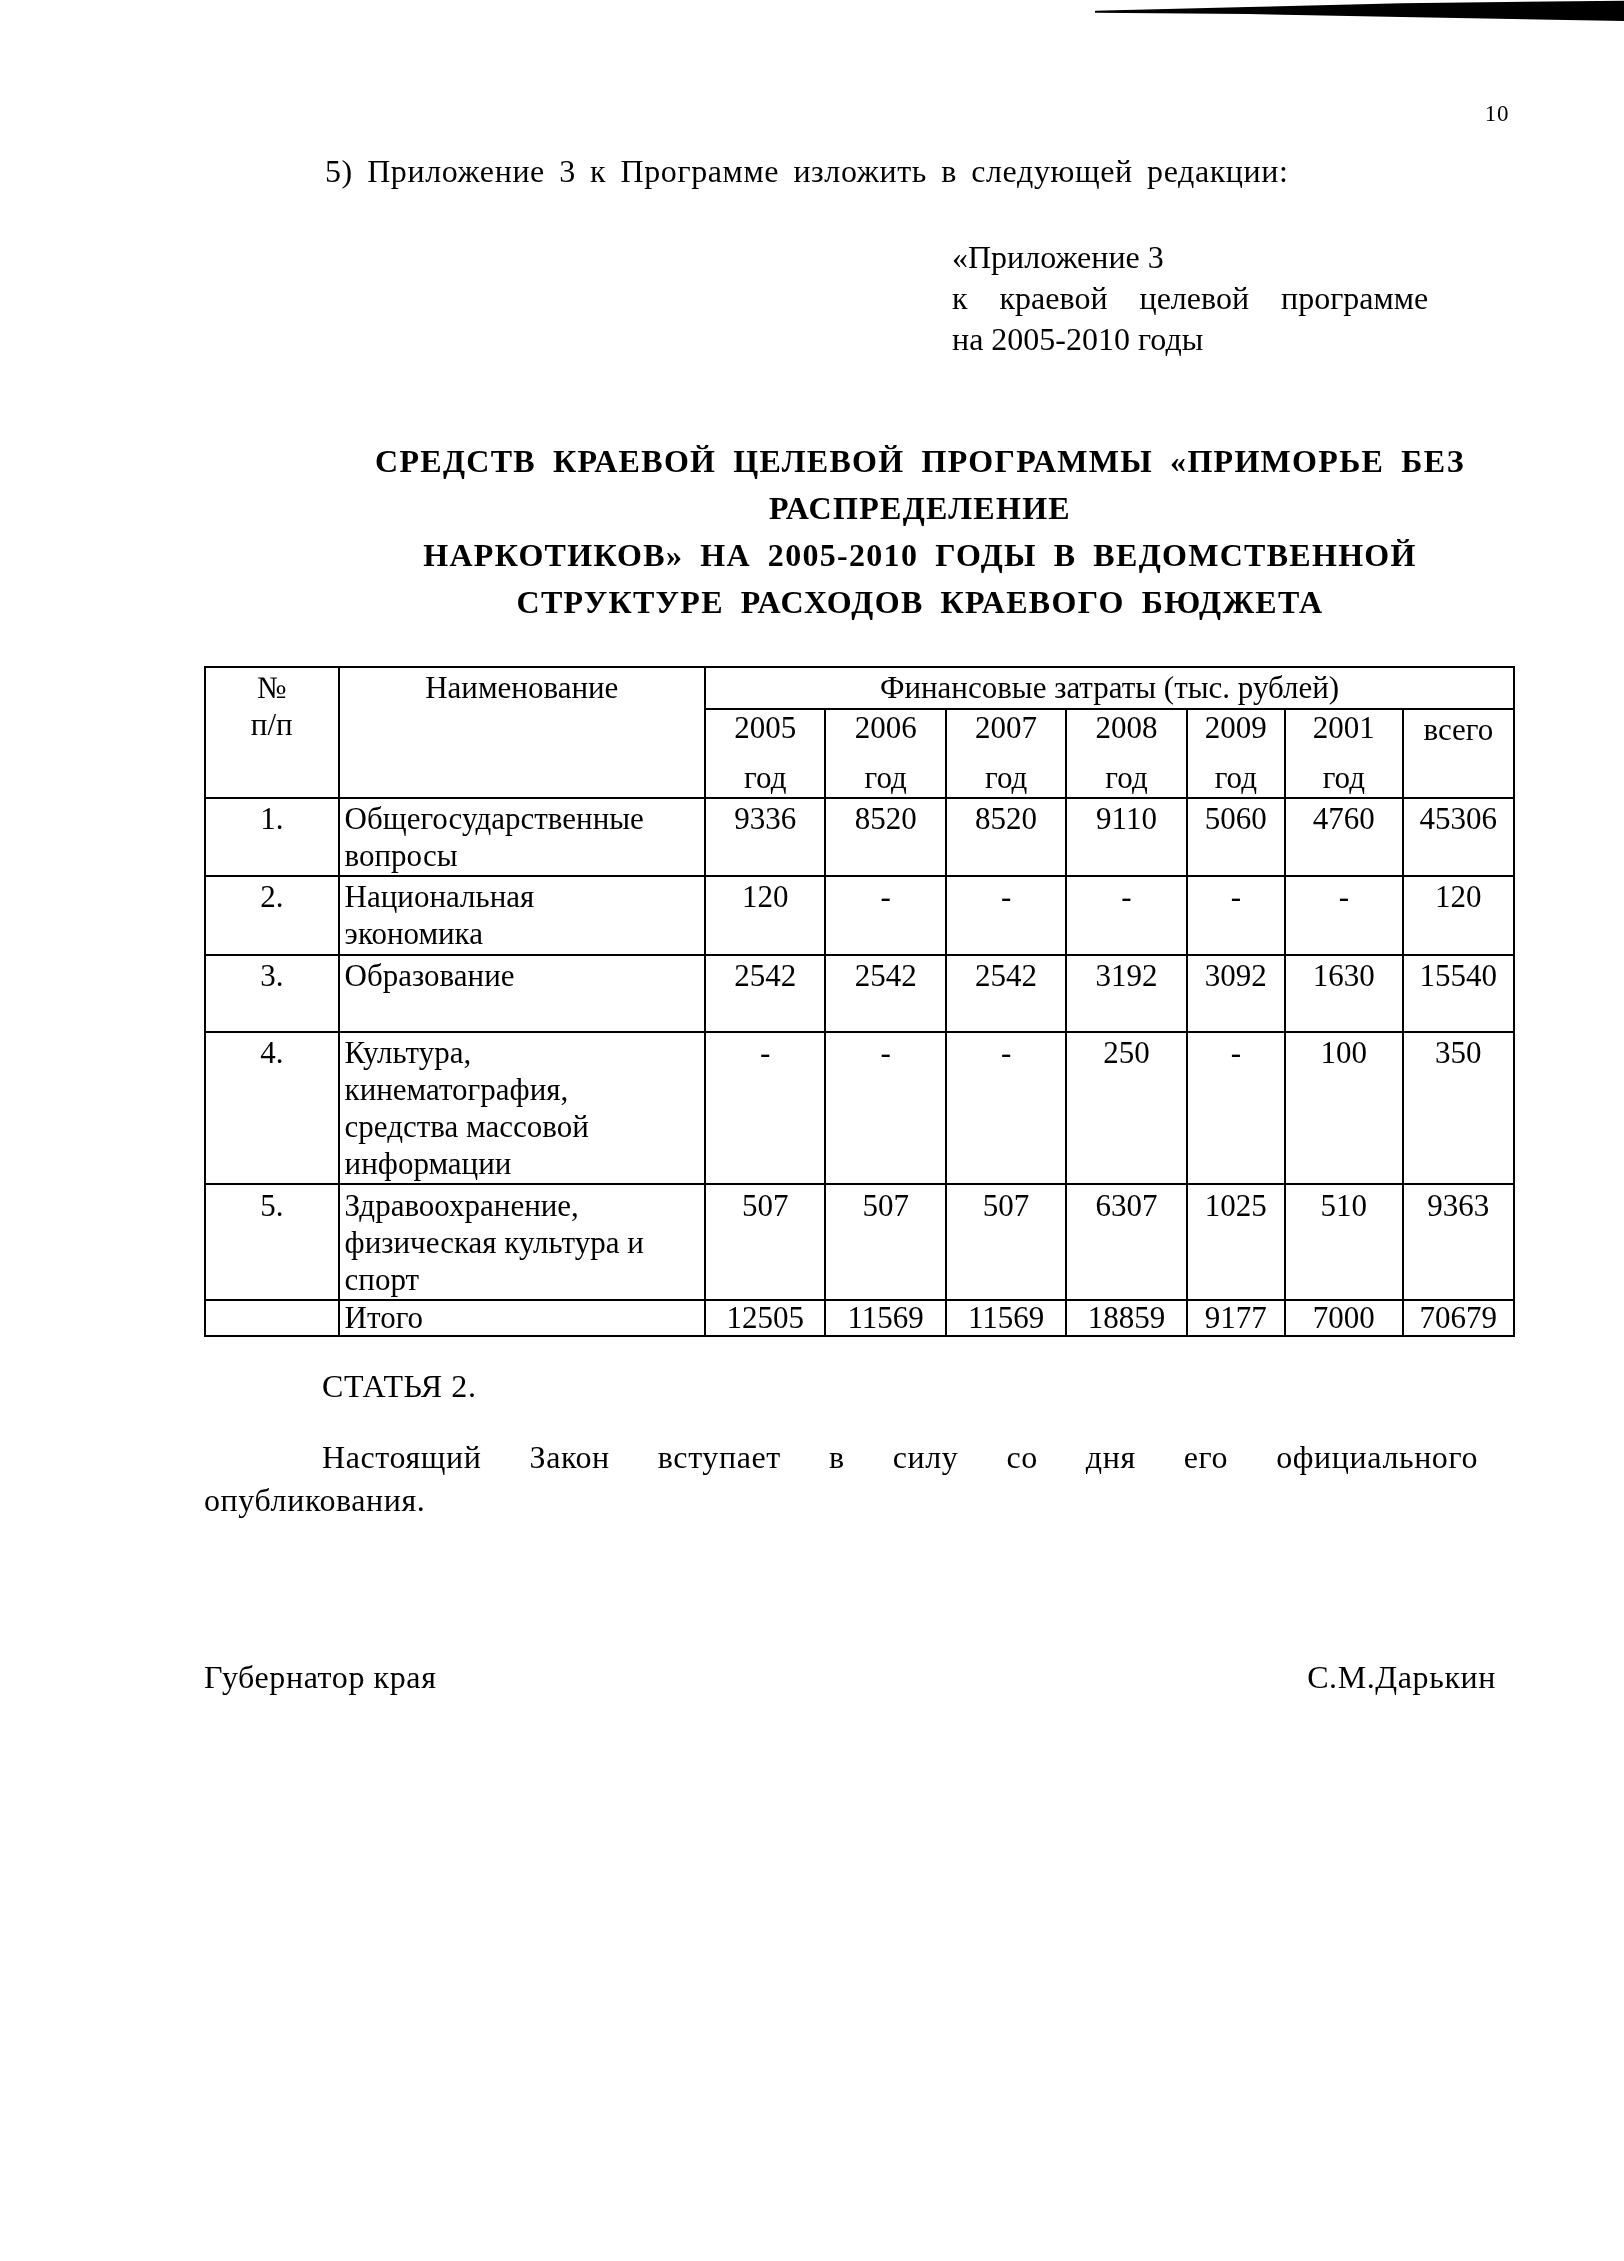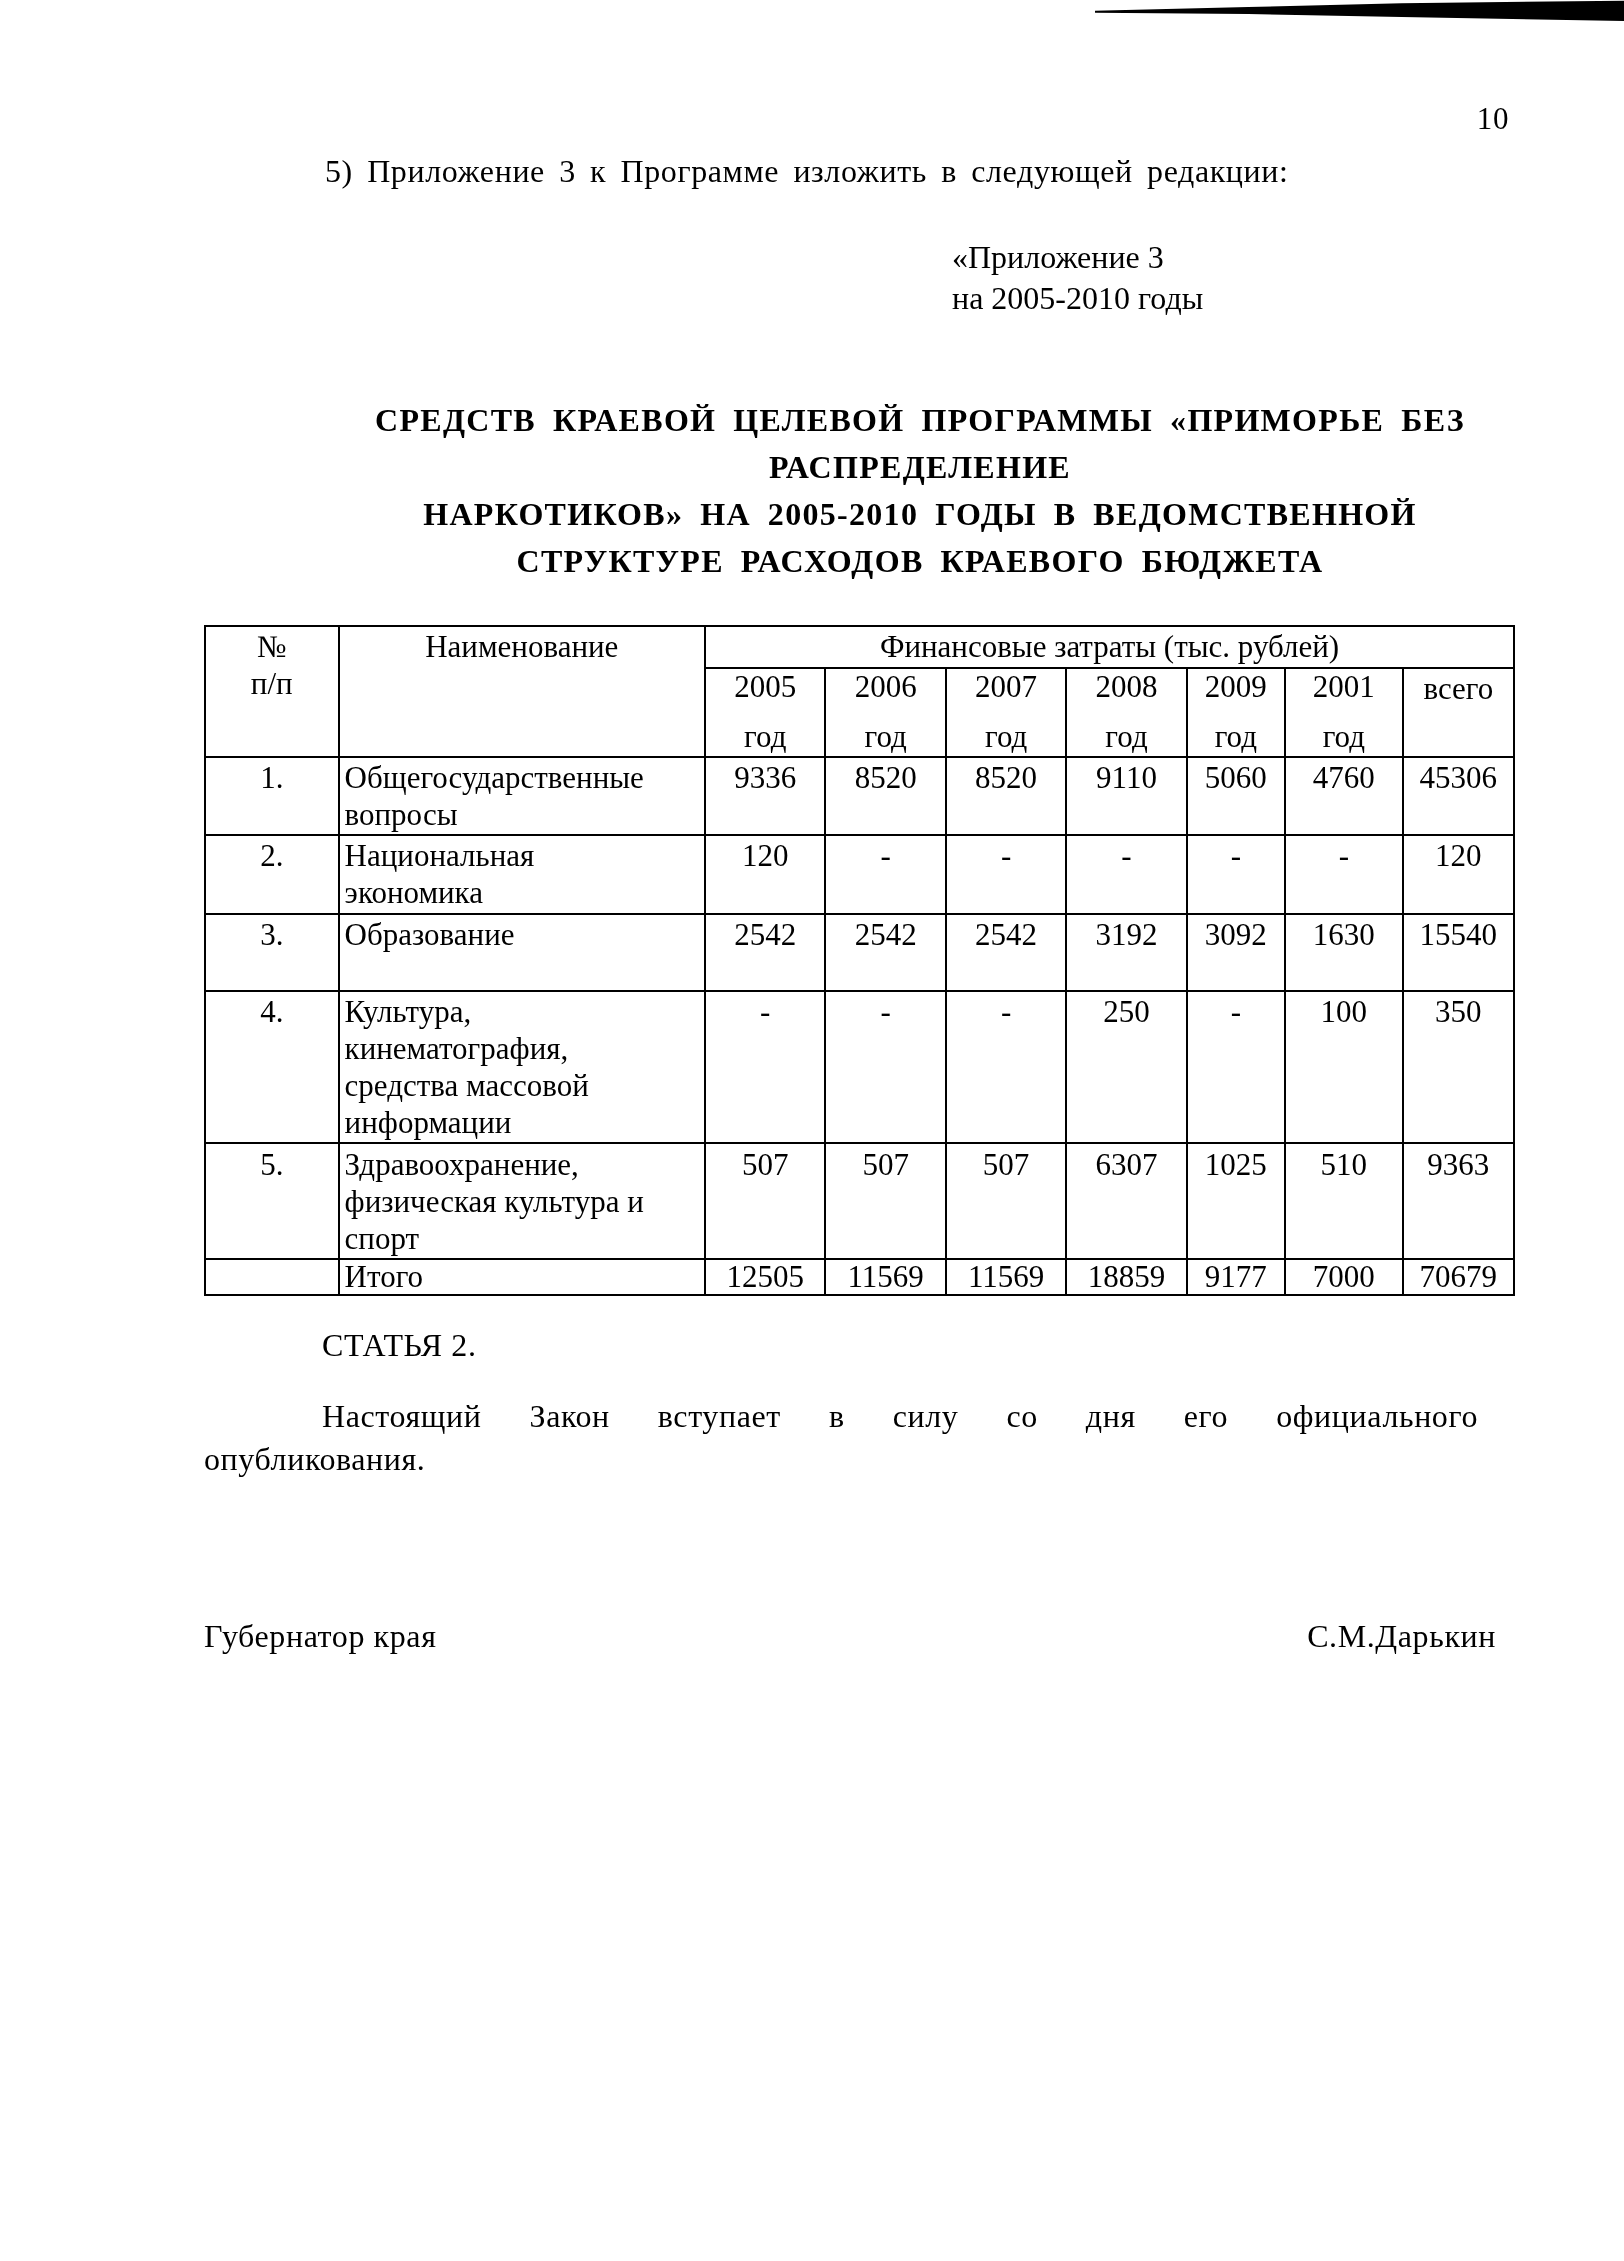--- a/index.html
+++ b/index.html
@@ -12,21 +12,21 @@
     overflow:hidden;
     font-family:"Liberation Serif", serif;
     color:#000;
     font-size:32px;
   }
   
   .artifact{position:absolute;top:0;right:0;width:530px;height:38px;display:block;}
   
   .page-number{
     position:absolute;top:101px;right:116px;
-    font-size:31px;letter-spacing:0.6px;
+    font-size:23px;letter-spacing:0.6px;
   }
   .intro{
     margin:0 0 0 121px;
     line-height:41px;
     word-spacing:5.7px;
     letter-spacing:0.6px;
   }
   .annex{
     margin:45px 0 0 748px;
     line-height:41px;
@@ -110,20 +110,21 @@
   <svg class="artifact" viewBox="0 0 830 60" preserveAspectRatio="none" aria-hidden="true">
     <polygon points="0,17 240,11 480,5 830,1 830,33 480,27 240,22 0,20" fill="#000"></polygon>
   </svg>
 
   <div class="page-number">10</div>
 
   <p class="intro">5) Приложение 3 к Программе изложить в следующей редакции:</p>
 
   <div class="annex">
     <div>«Приложение 3</div>
+    <div class="spread">к краевой целевой программе</div>
     <div>на 2005-2010 годы</div>
   </div>
 
   <div class="doc-title">
     <div>СРЕДСТВ КРАЕВОЙ ЦЕЛЕВОЙ ПРОГРАММЫ «ПРИМОРЬЕ БЕЗ</div>
     <div>РАСПРЕДЕЛЕНИЕ</div>
     <div>НАРКОТИКОВ» НА 2005-2010 ГОДЫ В ВЕДОМСТВЕННОЙ</div>
     <div>СТРУКТУРЕ РАСХОДОВ КРАЕВОГО БЮДЖЕТА</div>
   </div>
 

